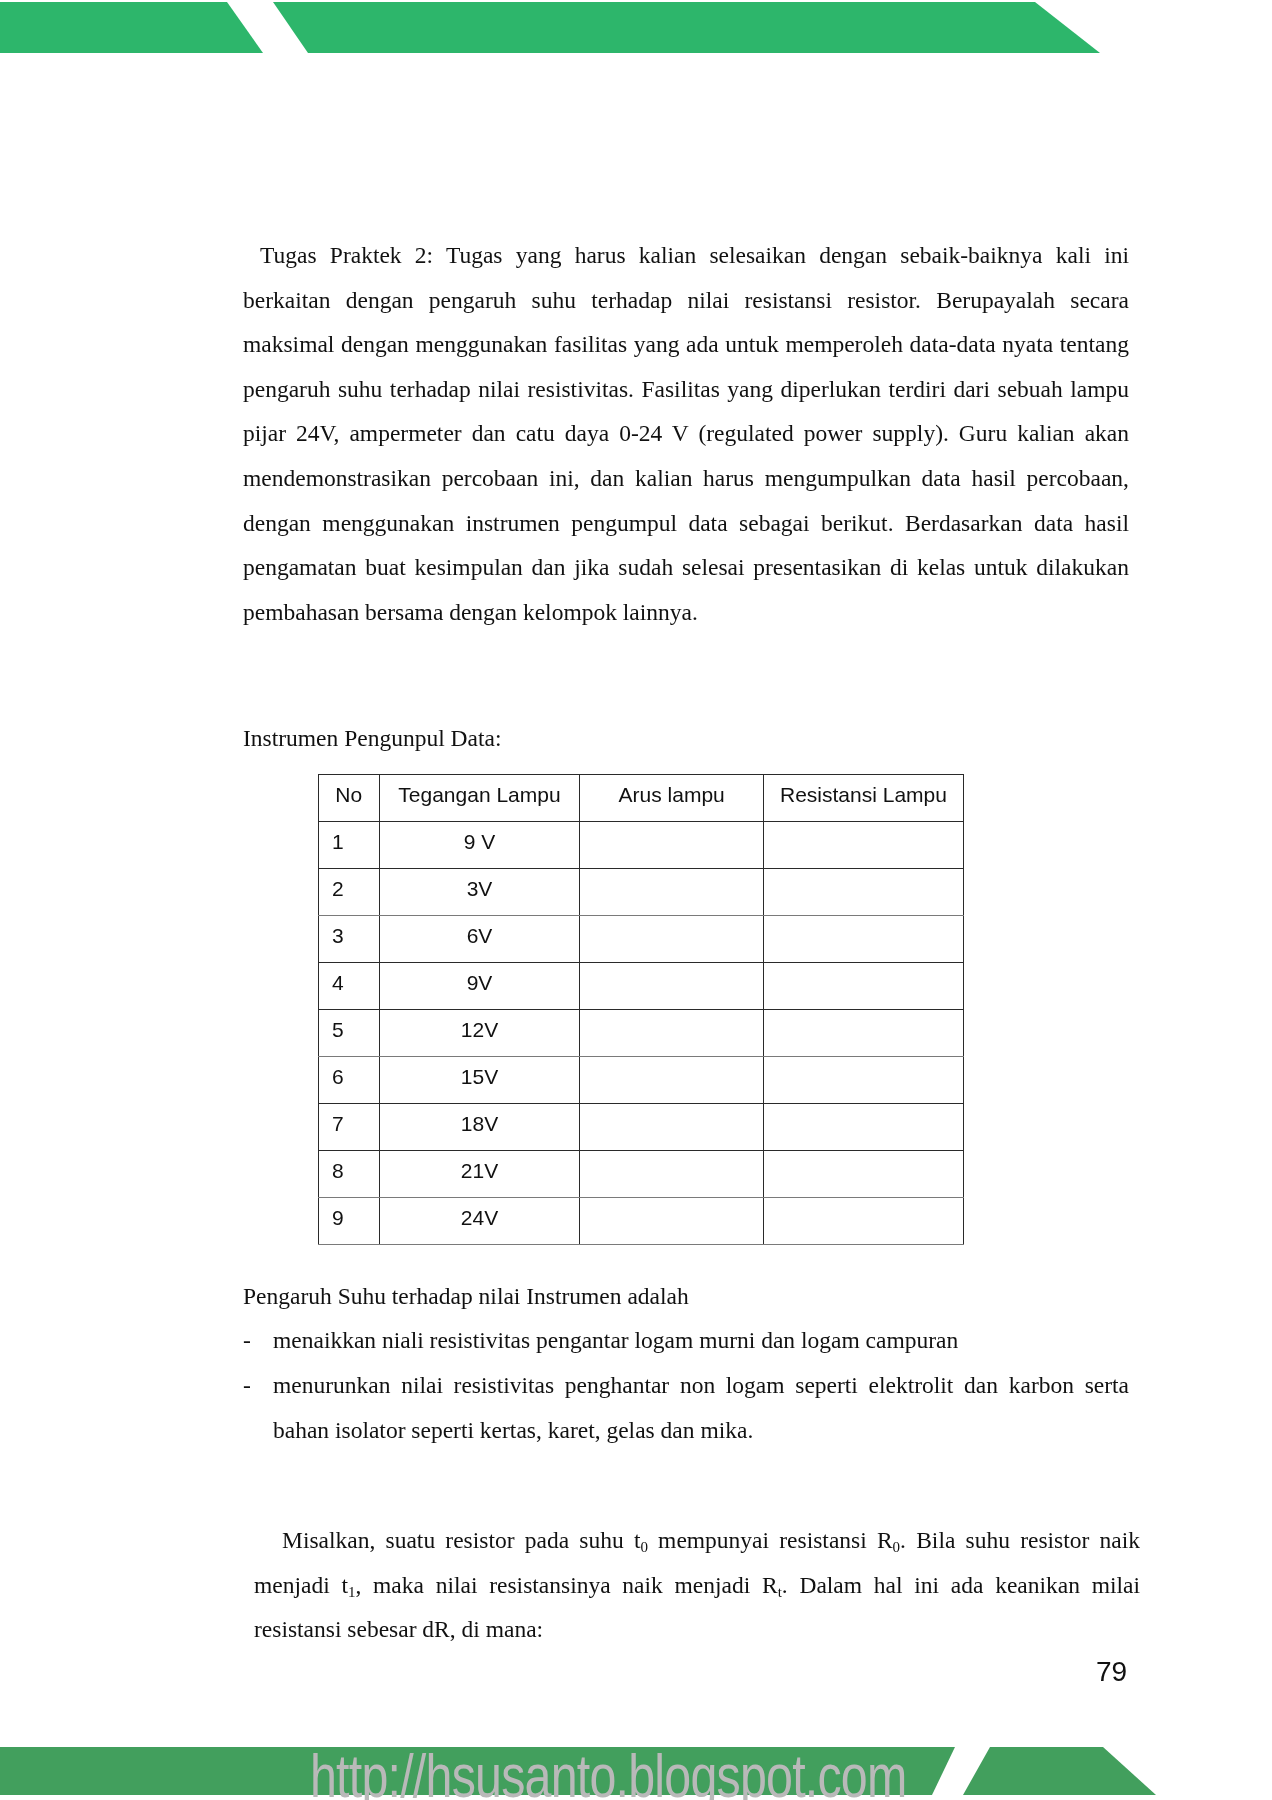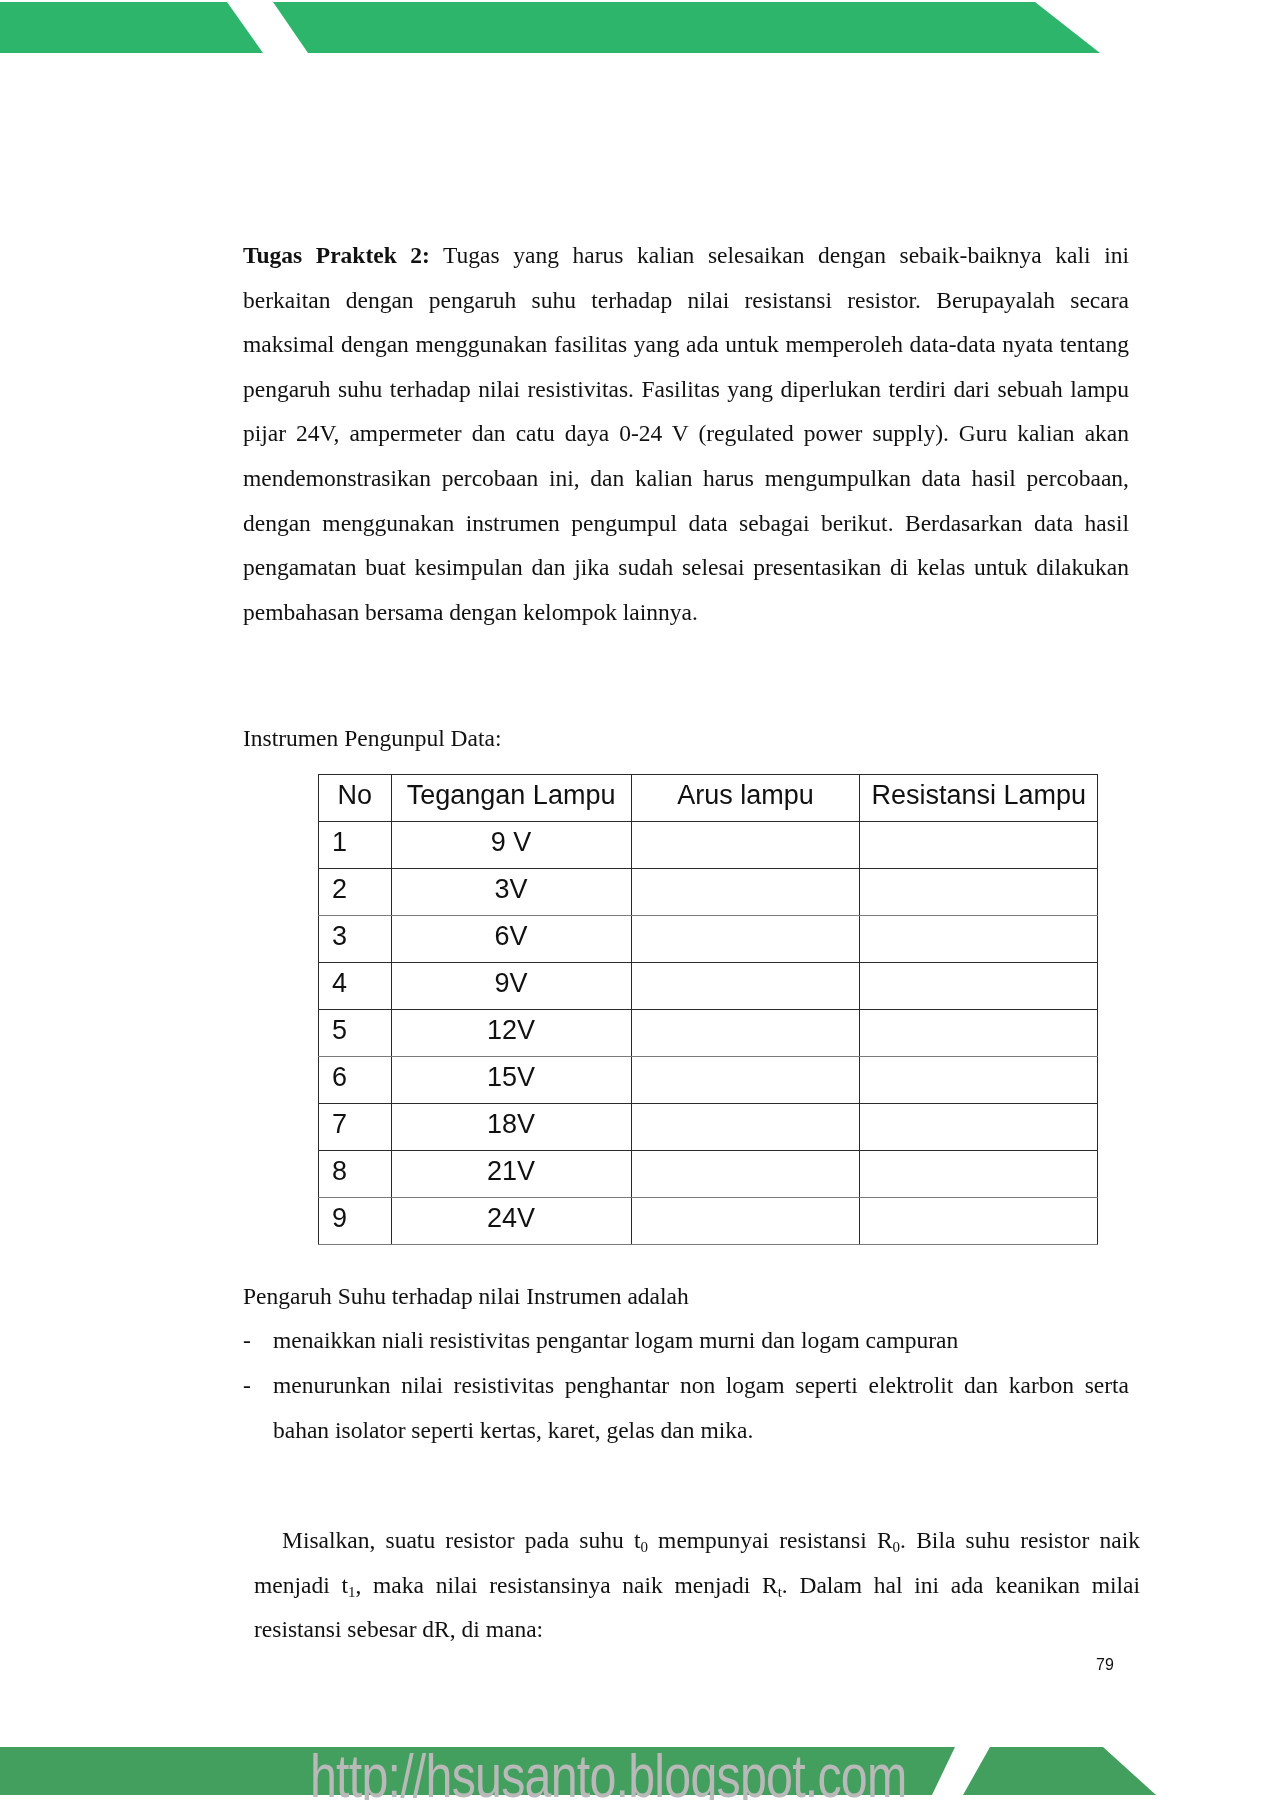--- a/index.html
+++ b/index.html
@@ -12,29 +12,29 @@
     .band { position: absolute; left: 0; width: 1272px; }
     .band svg { display: block; }
     #top-band { top: 0; height: 60px; }
     #bottom-band { top: 1740px; height: 60px; }
 
     .para {
       position: absolute; left: 243px; width: 886px;
       font-size: 23.5px; line-height: 44.6px;
       text-align: justify; margin: 0;
     }
-    .para b { font-weight: bold; }
+    .para b { font-weight: normal; margin-left: 17px; }
     #intro { top: 233px; }
     #instrument-label { top: 716px; text-align: left; }
 
     table#data-table {
       position: absolute; left: 318px; top: 774px;
-      width: 780px; border-collapse: collapse;
+      width: 646px; border-collapse: collapse;
       font-family: "Liberation Sans", "DejaVu Sans", sans-serif;
-      font-size: 27px; color: #111;
+      font-size: 21px; color: #111;
     }
     #data-table th, #data-table td {
       border: 1.6px solid #2a2a2a; height: 40px; padding: 0 0 6px 0;
       font-weight: normal; vertical-align: middle;
     }
     #data-table .c-no { width: 60px; text-align: left; padding-left: 13px; }
     #data-table th.c-no { text-align: center; padding-left: 0; }
     #data-table .c-volt { width: 244px; text-align: center; margin-left: 28px; }
     #data-table .c-arus { width: 234px; text-align: center; margin-left: 11px; }
     #data-table .c-res { width: 241px; text-align: center; margin-top: 12px; }
@@ -50,21 +50,21 @@
     .bullet .btext { display: block; margin-left: 30px; }
     #bullet-1 { top: 1318px; }
     #bullet-2 { top: 1363px; }
 
     #example { top: 1518px; text-indent: 28px; margin-left: 11px; }
     sub { font-size: 15px; line-height: 0; vertical-align: -4px; }
 
     #page-number {
       position: absolute; left: 1096px; top: 1656px;
       font-family: "Liberation Sans", "DejaVu Sans", sans-serif;
-      font-size: 16px; color: #111;
+      font-size: 28px; color: #111;
     }
     #watermark {
       position: absolute; left: 310px; top: 1745px;
       font-family: "Liberation Sans", "DejaVu Sans", sans-serif;
       font-size: 62px; line-height: 62px; color: #b9b9b9;
       transform: scaleX(0.78); transform-origin: left top;
       white-space: nowrap; letter-spacing: -1px;
     }
   </style>
 </head>

